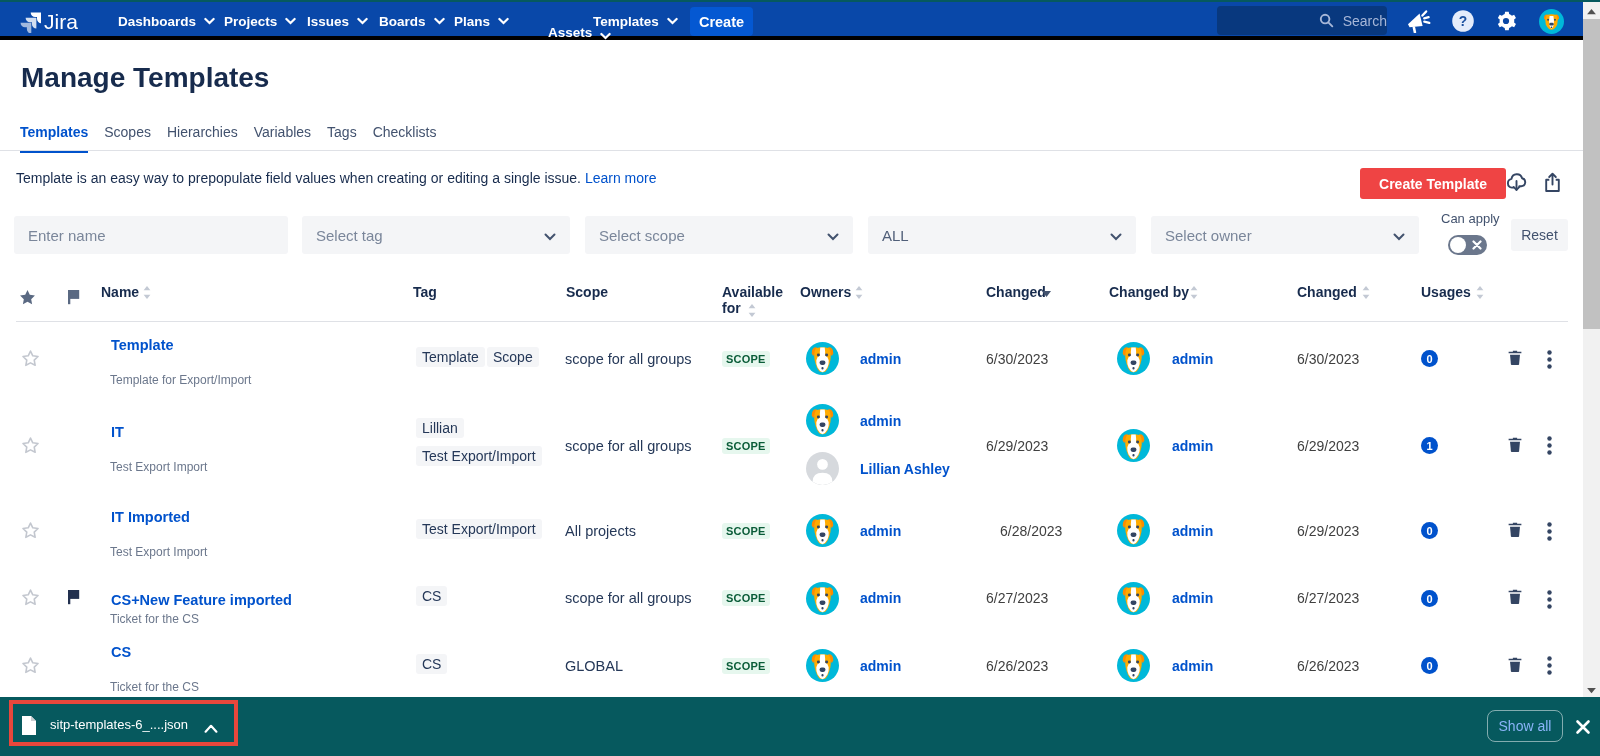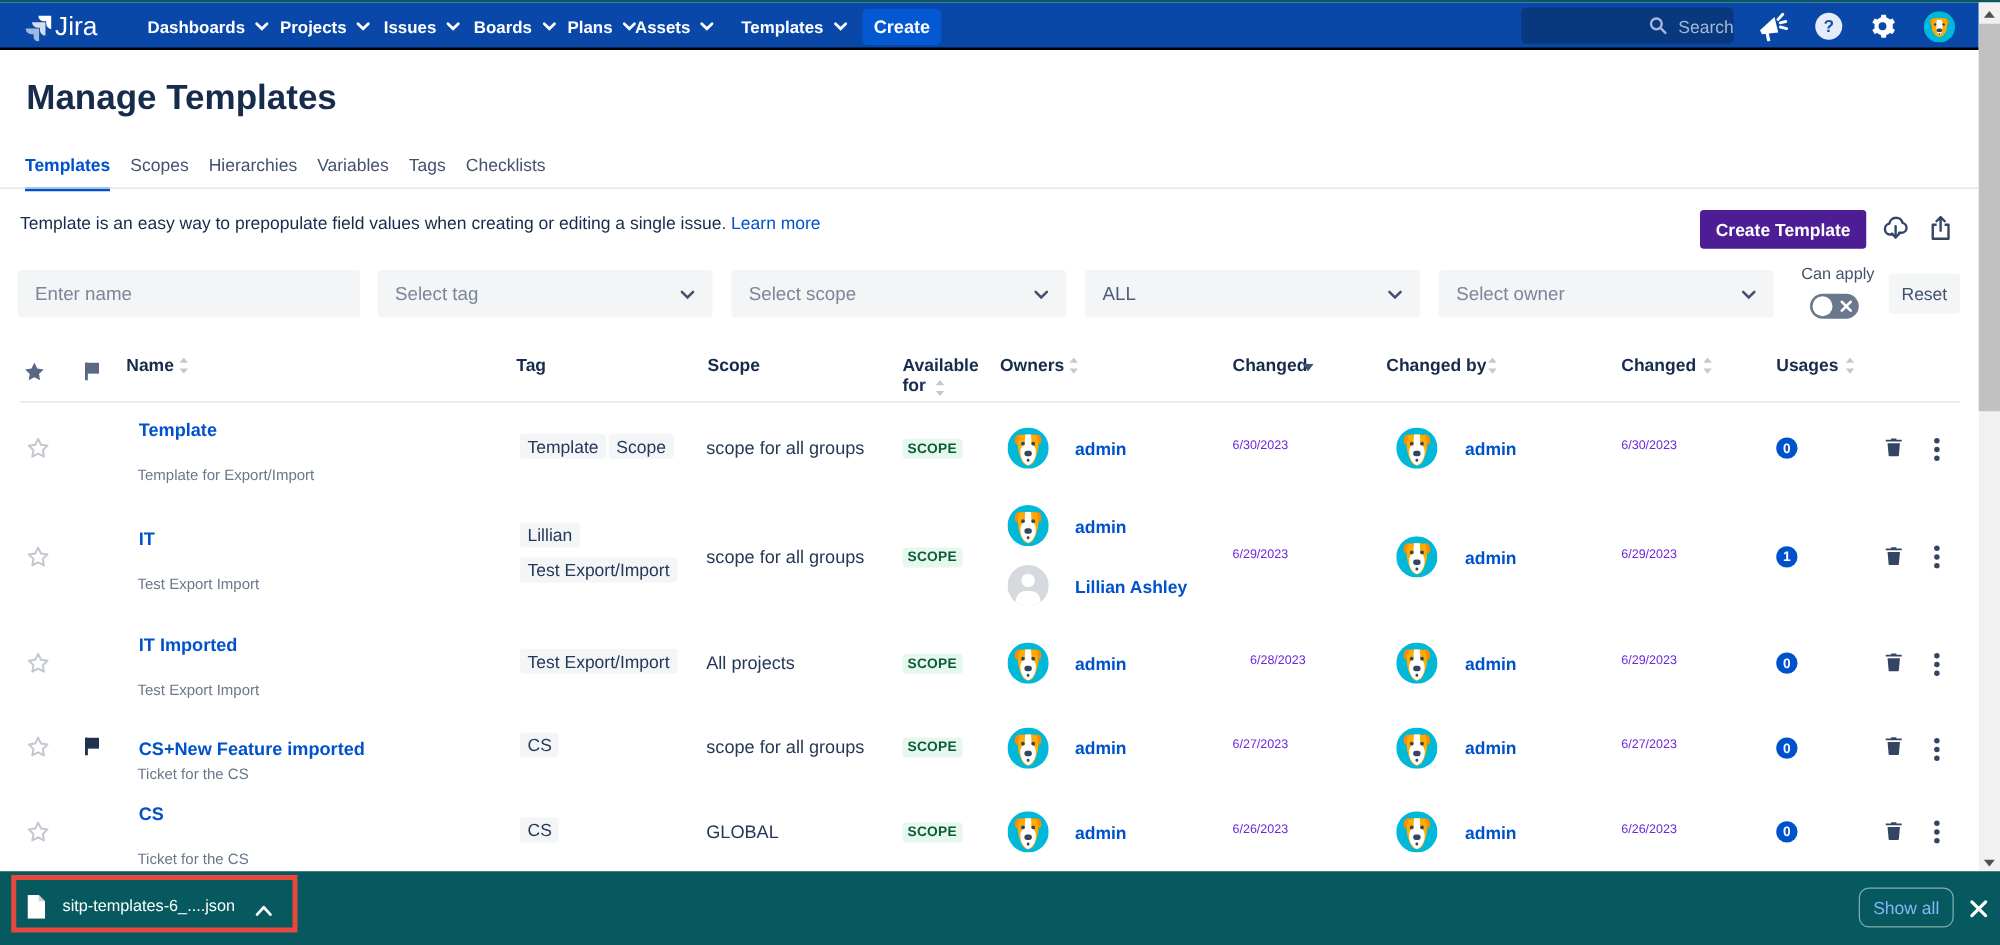--- a/index.html
+++ b/index.html
@@ -3,39 +3,39 @@
 <meta charset="utf-8">
 <style>
 * { margin:0; padding:0; box-sizing:border-box; }
 html,body { width:1600px; height:756px; overflow:hidden; background:#fff;
   font-family:"Liberation Sans", sans-serif; }
 .page { position:relative; width:1600px; height:756px; }
 
 
 .topstrip { position:absolute; top:0; left:0; width:1600px; height:2px; background:#06595e; }
 .nav { position:absolute; top:2px; left:0; width:1583px; height:38px; background:#0948a9;
-  border-bottom:2px solid #000000; color:#fff; }
+  border-bottom:4px solid #000000; color:#fff; }
 .mi { position:absolute; top:0; height:38px; display:flex; align-items:center; font-size:13.5px; font-weight:bold; }
 .mi svg { margin-left:8px; }
 .createbtn { position:absolute; left:690px; top:5px; width:63px; height:29px; background:#0458d2;
   color:#fff; font-size:14.5px; font-weight:bold; border-radius:4px; display:flex; align-items:center; justify-content:center; }
 .searchbox { position:absolute; left:1217px; top:4px; width:170px; height:29px; background:#08387e; border-radius:4px;
   display:flex; align-items:center; color:#a7b7d8; font-size:14px;justify-content:flex-end; }
 .searchbox svg { margin:0 9px 0 9px; }
 .navicon { position:absolute; top:0; height:38px; display:flex; align-items:center; }
 
 
 h1 { position:absolute; left:21px; top:62px; font-size:28px; font-weight:bold; color:#172b4d; }
 .tabs { position:absolute; left:20px; top:124px; display:flex; font-size:14px; color:#42526e; }
 .tab { margin-right:16px; padding-bottom:10px; }
 .tab.active { color:#0052cc; font-weight:bold; border-bottom:3px solid #0052cc; }
 .tabline { position:absolute; left:0; top:150px; width:1583px; height:1px; background:#dfe1e6; }
 .desc { position:absolute; left:16px; top:170px; font-size:14px; color:#172b4d; }
 .desc a { color:#0052cc; text-decoration:none; }
-.ctbtn { position:absolute; left:1360px; top:168px; width:133px; height:31px; background:#4c1d95;
+.ctbtn { position:absolute; left:1360px; top:168px; width:146px; height:31px; background:#ef4444;
   color:#fff; font-weight:bold; font-size:14px; border-radius:3px; display:flex;
   align-items:center; justify-content:center; }
 .hicon { position:absolute; top:170px; }
 
 
 .fin { position:absolute; top:216px; height:38px; background:#f4f5f7; border-radius:3px;
   font-size:15px; color:#505f79; display:flex; align-items:center; padding:0 14px; }
 .fin .ph { color:#7a869a; }
 .fin .chev { margin-left:auto; }
 .canapply { position:absolute; left:1441px; top:211px; font-size:13px; color:#42526e; }
@@ -58,21 +58,21 @@
 .col-changed { position:absolute; left:1297px; }
 .col-usages { position:absolute; left:1421px; }
 .rname { position:absolute; left:111px; color:#0052cc; font-size:14.5px; font-weight:bold; }
 .rsub { position:absolute; left:110px; color:#6b778c; font-size:12px; }
 .chip { display:inline-block; background:#f4f5f7; border-radius:3px; padding:2px 6px;
   font-size:14px; color:#253858; margin-right:10px; }
 .scopetxt { position:absolute; left:565px; font-size:14.5px; color:#253858; }
 .badge-scope { position:absolute; left:722px; background:#e6f7ee; color:#0a5c38;
   font-size:11px; font-weight:bold; border-radius:3px; padding:2px 4px; letter-spacing:0.2px; }
 .alink { color:#0052cc; font-size:14px; font-weight:bold; }
-.rdate { position:absolute; font-size:10px; color:#6d28d9; }
+.rdate { position:absolute; font-size:14px; color:#404040; }
 .usebadge { position:absolute; left:1421px; width:17px; height:17px; background:#0052cc; color:#fff;
   border-radius:50%; font-size:11px; font-weight:bold; display:flex; align-items:center; justify-content:center; }
 
 
 .dlbar { position:absolute; left:0; top:697px; width:1600px; height:59px; background:#06595e; }
 .redbox { position:absolute; left:9px; top:3px; width:229px; height:46px; border:4px solid #e8473c; }
 .dlname { position:absolute; left:50px; top:20px; color:#fff; font-size:13px; }
 .showall { position:absolute; left:1487px; top:13px; width:76px; height:32px; border:1px solid rgba(255,255,255,0.5);
   border-radius:8px; color:#8ab4f8; font-size:14px; display:flex; align-items:center; justify-content:center; }
 .closex { position:absolute; left:1575px; top:19px; color:#fff; font-size:16px; }
@@ -100,21 +100,21 @@
         </svg></div>
     <div class="mi" style="left:307px;">Issues <svg width="11" height="8" viewBox="0 0 12 8">
           <path d="M1.5 1.8 L6 6.2 L10.5 1.8" stroke="#fff" stroke-width="2.4" fill="none" stroke-linecap="round"></path>
         </svg></div>
     <div class="mi" style="left:379px;">Boards <svg width="11" height="8" viewBox="0 0 12 8">
           <path d="M1.5 1.8 L6 6.2 L10.5 1.8" stroke="#fff" stroke-width="2.4" fill="none" stroke-linecap="round"></path>
         </svg></div>
     <div class="mi" style="left:454px;">Plans <svg width="11" height="8" viewBox="0 0 12 8">
           <path d="M1.5 1.8 L6 6.2 L10.5 1.8" stroke="#fff" stroke-width="2.4" fill="none" stroke-linecap="round"></path>
         </svg></div>
-    <div class="mi" style="left:508px;">Assets <svg width="11" height="8" viewBox="0 0 12 8">
+    <div class="mi" style="left:548px;align-items:flex-end;">Assets <svg width="11" height="8" viewBox="0 0 12 8">
           <path d="M1.5 1.8 L6 6.2 L10.5 1.8" stroke="#fff" stroke-width="2.4" fill="none" stroke-linecap="round"></path>
         </svg></div>
     <div class="mi" style="left:593px;">Templates <svg width="11" height="8" viewBox="0 0 12 8">
           <path d="M1.5 1.8 L6 6.2 L10.5 1.8" stroke="#fff" stroke-width="2.4" fill="none" stroke-linecap="round"></path>
         </svg></div>
     <div class="createbtn">Create</div>
     <div class="searchbox">
       <svg width="15" height="15" viewBox="0 0 16 16">
           <circle cx="6.5" cy="6.5" r="4.6" stroke="#a7b7d8" stroke-width="2" fill="none"></circle>
           <path d="M10.2 10.2 L14.2 14.2" stroke="#a7b7d8" stroke-width="2" stroke-linecap="round"></path>

